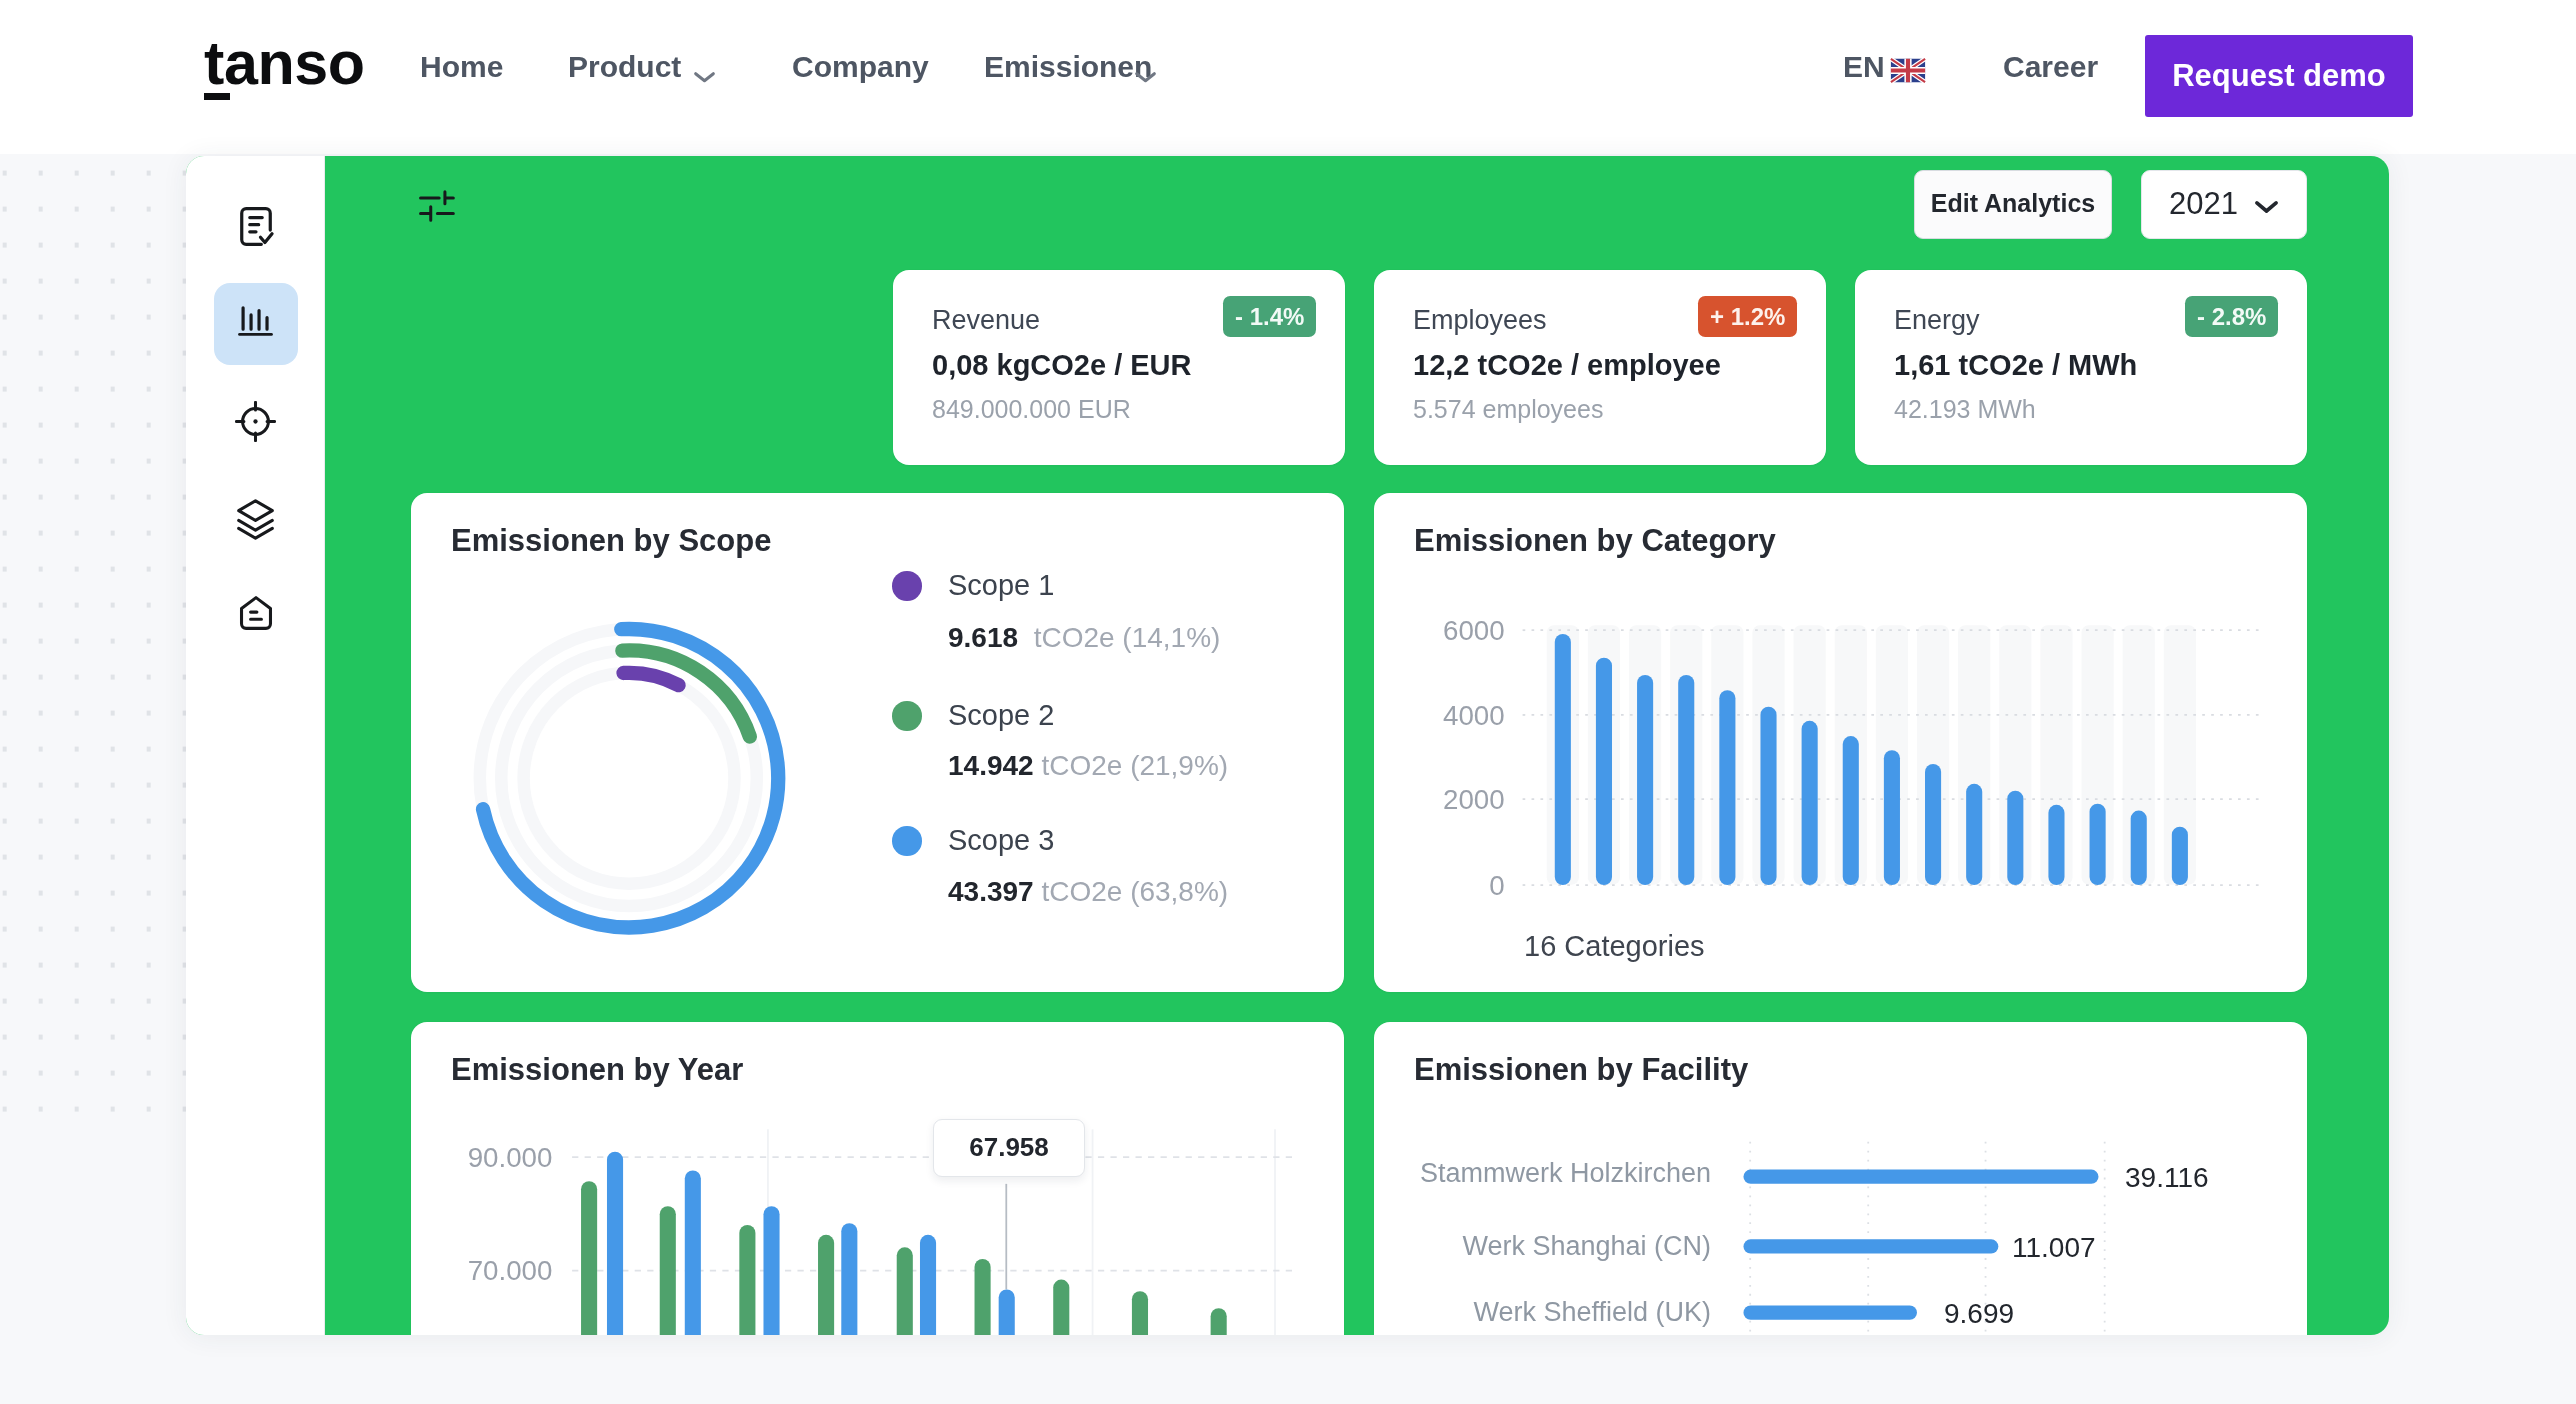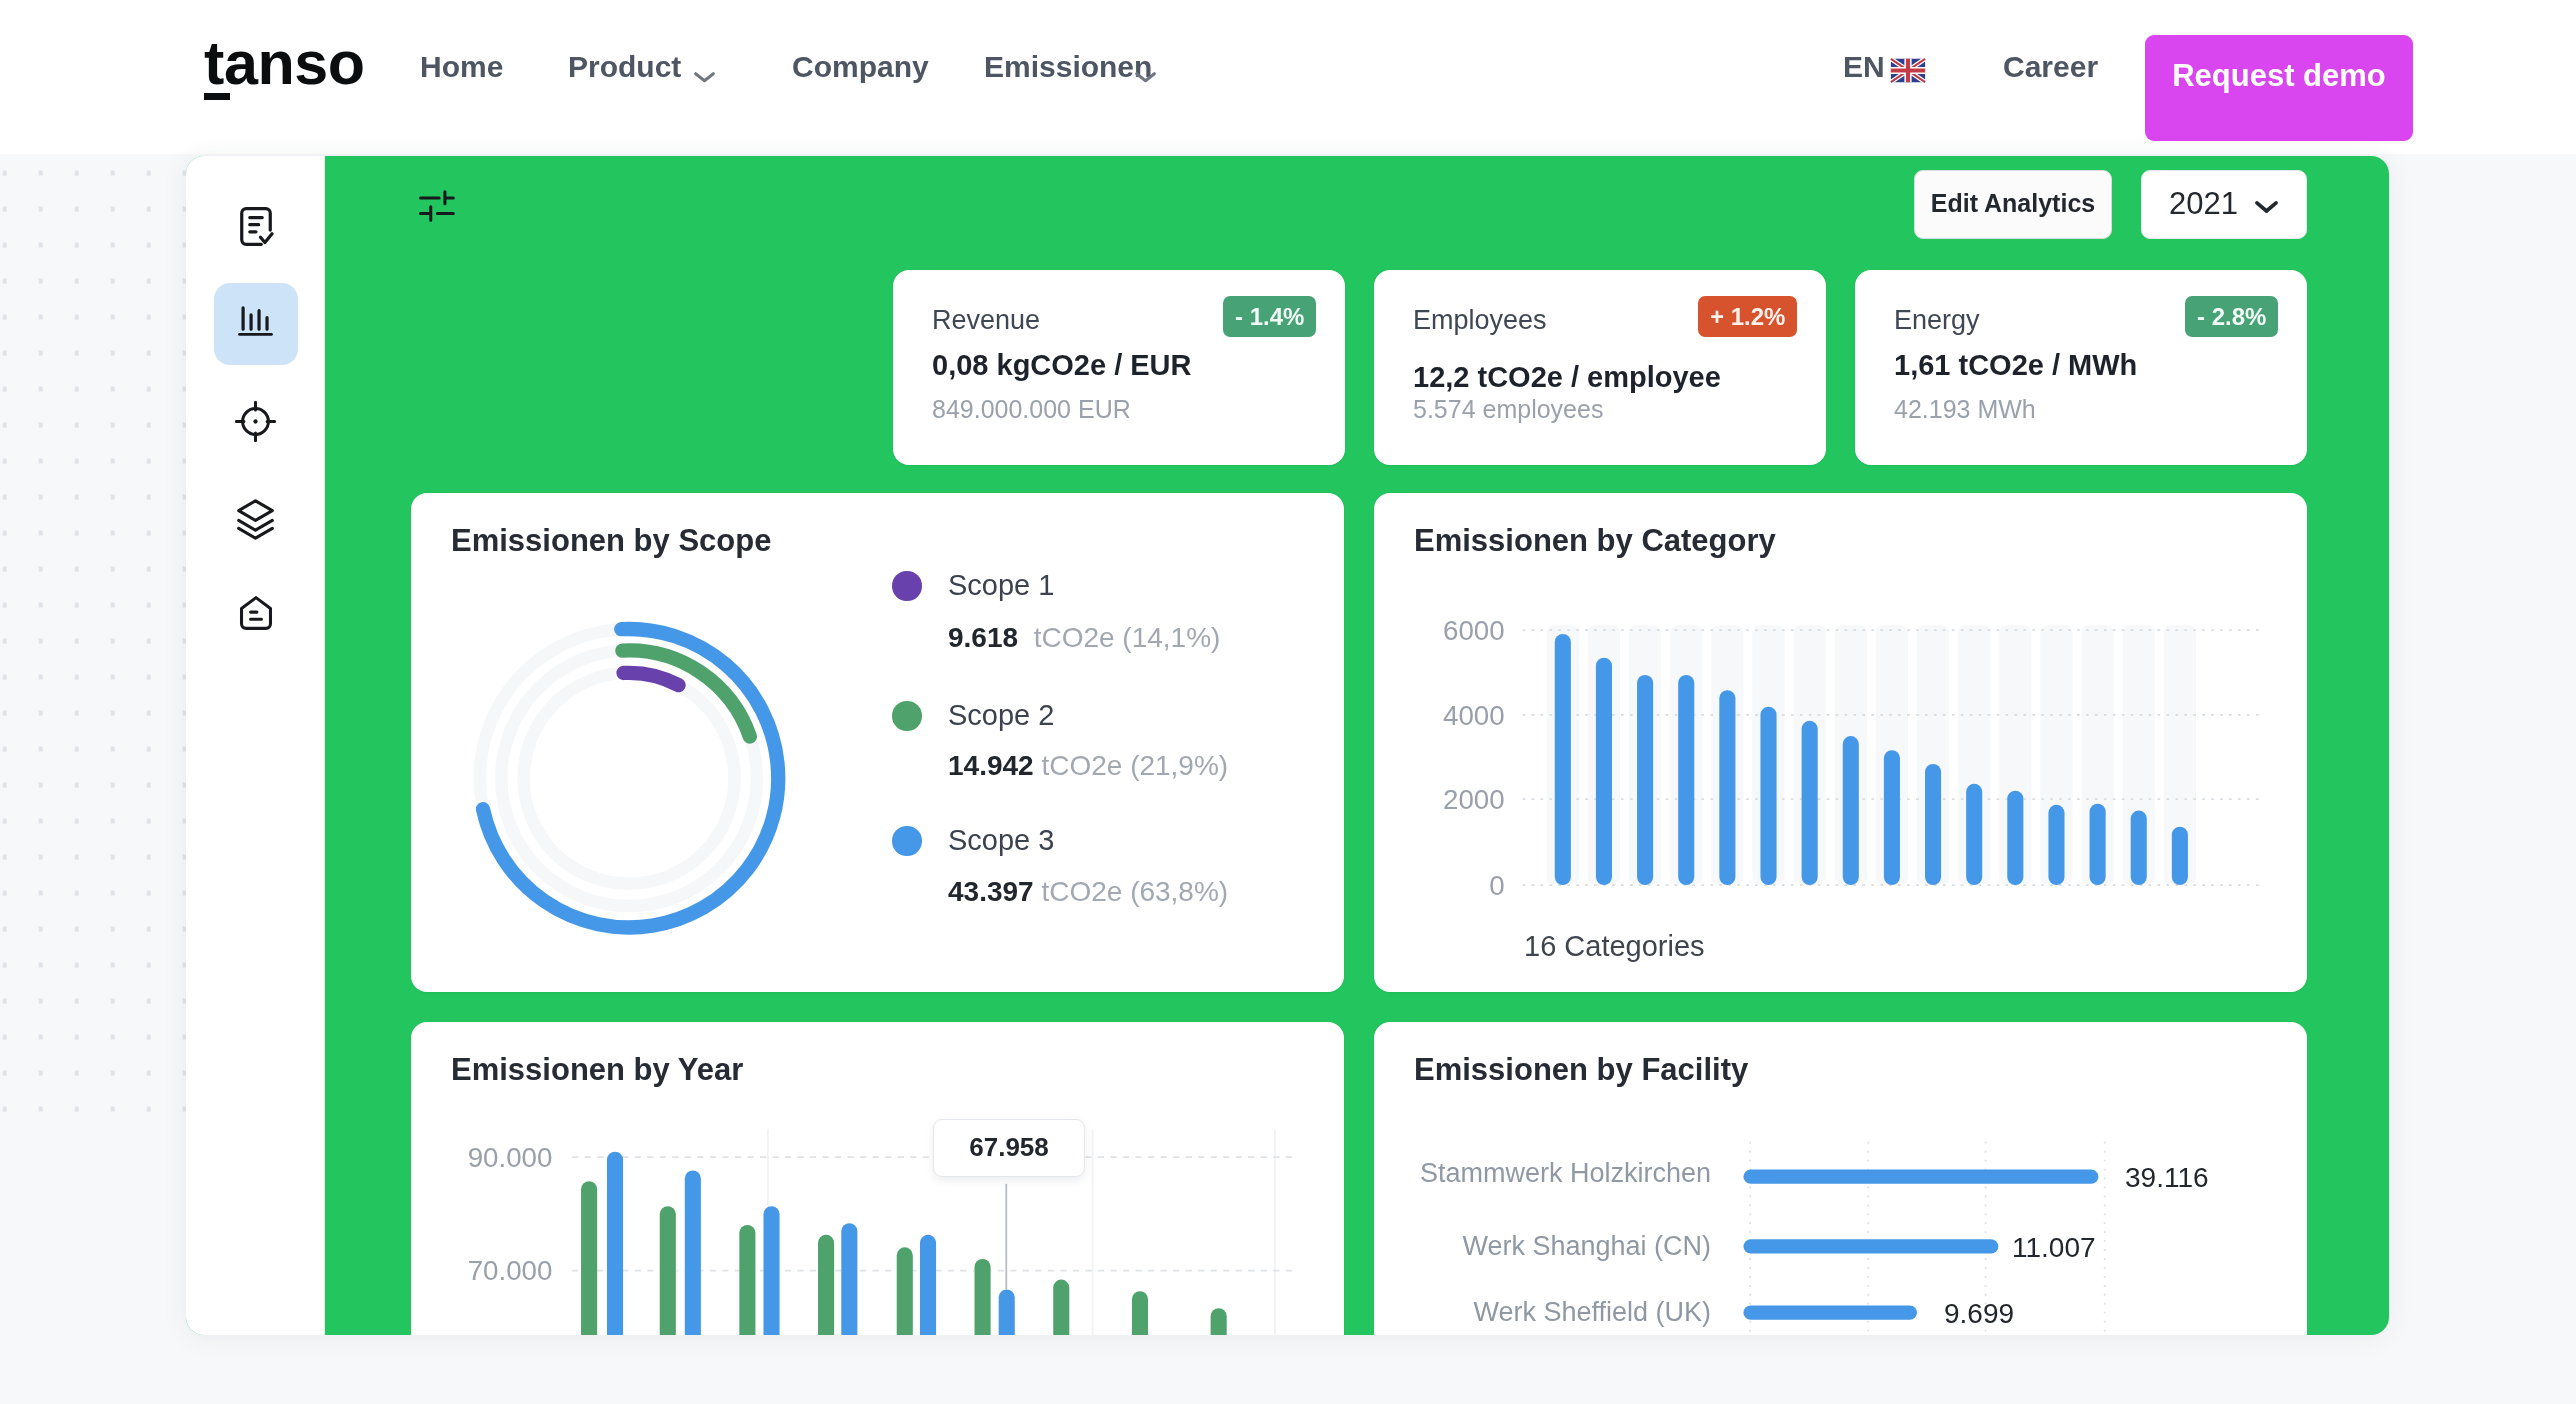--- a/index.html
+++ b/index.html
@@ -85,21 +85,21 @@
   </div>
 <div class="abs navlink" style="left:1843px;">EN</div>
 <div class="abs" style="left:1890px; top:57px;"><svg width="36" height="27" viewBox="0 0 40 30">
   <rect x="1" y="2" width="38" height="26" rx="3" fill="#2b3f8c"></rect>
   <path d="M1 2 L39 28 M39 2 L1 28" stroke="#ffffff" stroke-width="5"></path>
   <path d="M1 2 L39 28 M39 2 L1 28" stroke="#c43b47" stroke-width="2.4"></path>
   <path d="M20 2 V28 M1 15 H39" stroke="#ffffff" stroke-width="8"></path>
   <path d="M20 2 V28 M1 15 H39" stroke="#c43b47" stroke-width="4.6"></path>
 </svg></div>
 <div class="abs navlink" style="left:2003px;">Career</div>
-<div class="abs" style="left:2145px; top:35px; width:268px; height:106px; background:#d946ef; border-radius:9px;
+<div class="abs" style="left:2145px; top:35px; width:268px; height:82px; background:#6d28d9; border-radius:3px;
   color:#ffffff; font-size:31px; font-weight:bold; text-align:center; line-height:82px;">Request demo</div>
 
 <div class="abs section">
   <div class="abs dots"></div>
 </div>
 
 <div class="abs board">
   <div class="abs sidebar"></div>
   <div class="abs side-active"></div>
 
@@ -138,21 +138,21 @@
       </svg></div>
 
   <div class="abs card stat" style="left:707px;">
     <div class="label" style="top:35px;">Revenue</div>
     <div class="value" style="top:79px; font-size:29px;">0,08 kgCO2e / EUR</div>
     <div class="sub" style="top:125px;">849.000.000 EUR</div>
     <div class="badge g">- 1.4%</div>
   </div>
   <div class="abs card stat" style="left:1188px;">
     <div class="label" style="top:35px;">Employees</div>
-    <div class="value" style="top:79px; font-size:29px;margin-top:12px;">12,2 tCO2e / employee</div>
+    <div class="value" style="top:79px; font-size:29px;">12,2 tCO2e / employee</div>
     <div class="sub" style="top:125px;">5.574 employees</div>
     <div class="badge r">+ 1.2%</div>
   </div>
   <div class="abs card stat" style="left:1669px;">
     <div class="label" style="top:35px;">Energy</div>
     <div class="value" style="top:79px; font-size:29px;">1,61 tCO2e / MWh</div>
     <div class="sub" style="top:125px;">42.193 MWh</div>
     <div class="badge g">- 2.8%</div>
   </div>
 

